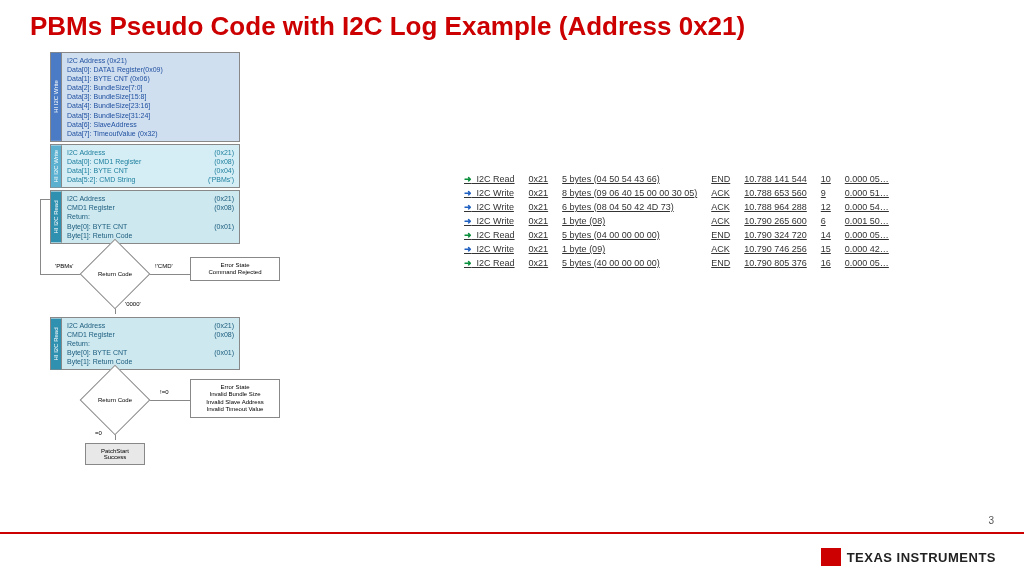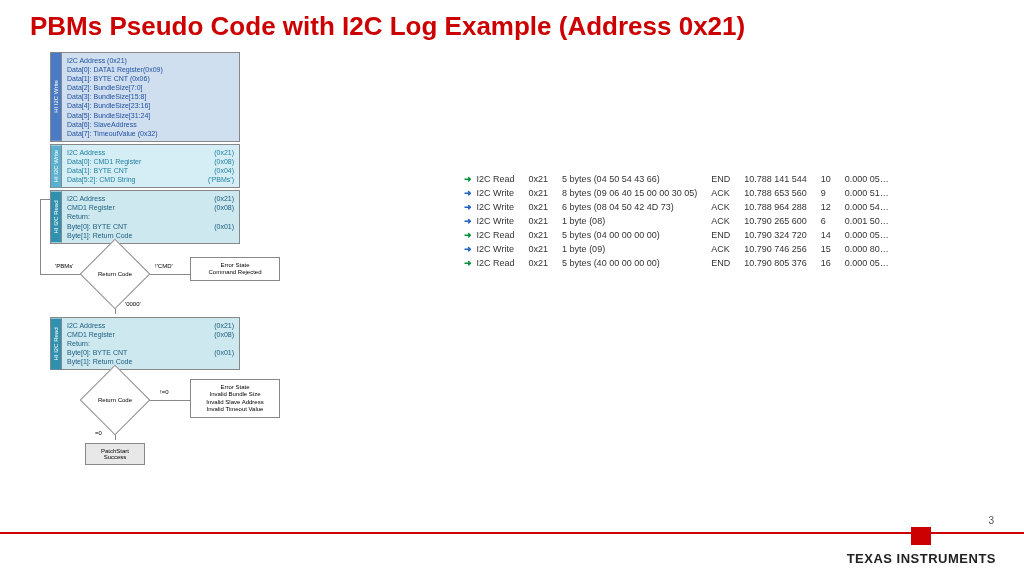--- a/index.html
+++ b/index.html
@@ -113,21 +113,21 @@
     position: absolute;
     width: 1px;
     background: #888;
   }
   .log-table {
     margin-left: 130px;
     margin-top: 120px;
     font-size: 9px;
     color: #333;
   }
-  .log-table table { border-collapse: collapse; }
+  .log-table table { border-collapse: collapse; text-decoration: underline; }
   .log-table td { padding: 2px 10px 2px 4px; white-space: nowrap; }
   .arrow-r { color: #0a8f3c; font-weight: bold; }
   .arrow-b { color: #2060c0; font-weight: bold; }
   .footer {
     position: absolute;
     bottom: 0;
     left: 0;
     right: 0;
     height: 44px;
     border-top: 2px solid #cc0000;
@@ -139,21 +139,20 @@
     font-size: 10px;
     color: #555;
   }
   .ti-logo {
     position: absolute;
     right: 28px;
     bottom: 10px;
     display: flex;
     align-items: center;
     gap: 6px;
-    flex-direction: column;
   }
   .ti-chip {
     width: 20px;
     height: 18px;
     background: #cc0000;
     position: relative;
   }
   .ti-chip::before, .ti-chip::after {
     content: "";
     position: absolute;
@@ -342,21 +341,21 @@
             <td>14</td>
             <td>0.000 05…</td>
           </tr>
           <tr>
             <td><span class="arrow-b">➜</span> &nbsp;I2C Write</td>
             <td>0x21</td>
             <td>1 byte (09)</td>
             <td>ACK</td>
             <td>10.790 746 256</td>
             <td>15</td>
-            <td>0.000 80…</td>
+            <td>0.000 42…</td>
           </tr>
           <tr>
             <td><span class="arrow-r">➜</span> &nbsp;I2C Read</td>
             <td>0x21</td>
             <td>5 bytes (40 00 00 00 00)</td>
             <td>END</td>
             <td>10.790 805 376</td>
             <td>16</td>
             <td>0.000 05…</td>
           </tr>

